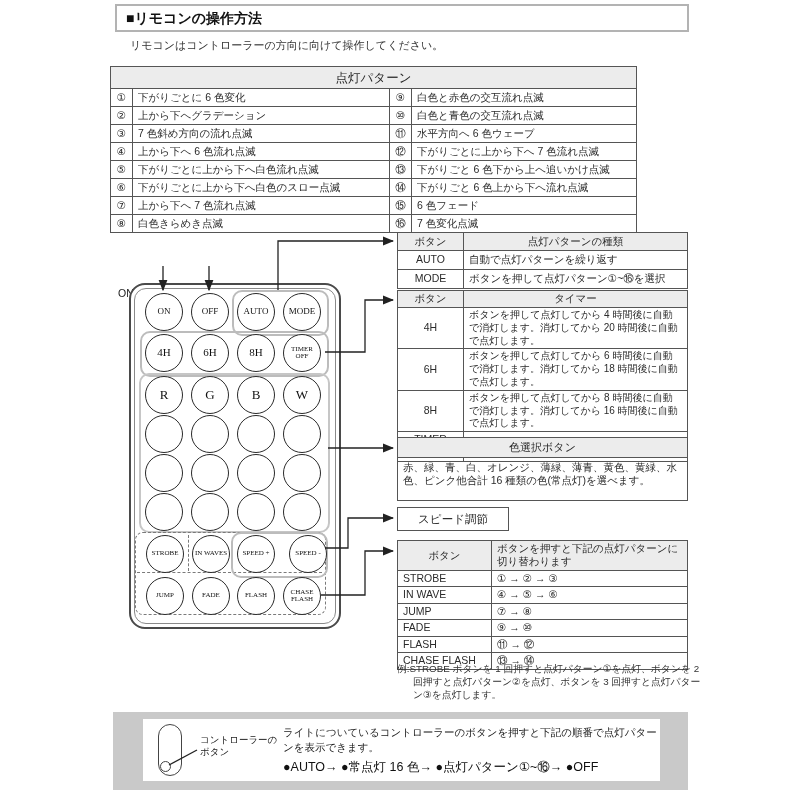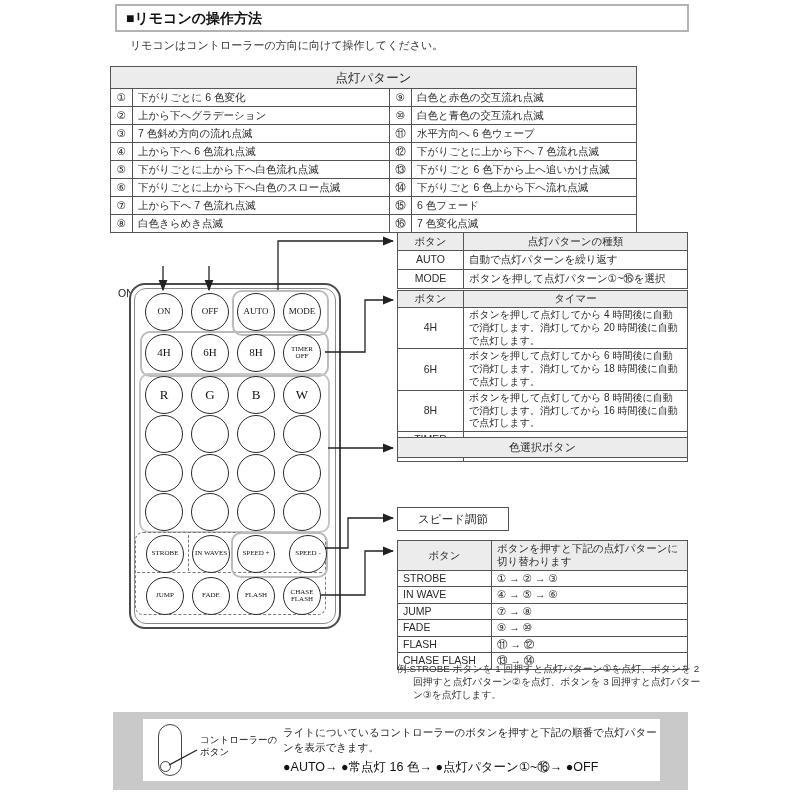--- a/index.html
+++ b/index.html
@@ -213,20 +213,23 @@
         <td class="btncol" style="height:17px;">TIMER OFF</td>
         <td style="font-size:10px;">タイマー解除</td>
       </tr>
 </tbody>
   </table>
 
 <table class="abs" style="left:397px;top:437px;width:291px;">
   <tbody>
       <tr>
         <th style="height:17px;font-size:11px;">色選択ボタン</th>
+      </tr>
+  <tr>
+        <td style="height:38px;vertical-align:top;padding-top:3px;">赤、緑、青、白、オレンジ、薄緑、薄青、黄色、黄緑、水色、ピンク他合計 16 種類の色(常点灯)を選べます。</td>
       </tr>
 </tbody>
   </table>
 
 <div class="abs speed-box">スピード調節</div>
 
 <table class="abs" style="left:397px;top:540px;width:291px;">
   <colgroup>
       <col style="width:94px">
       <col>

